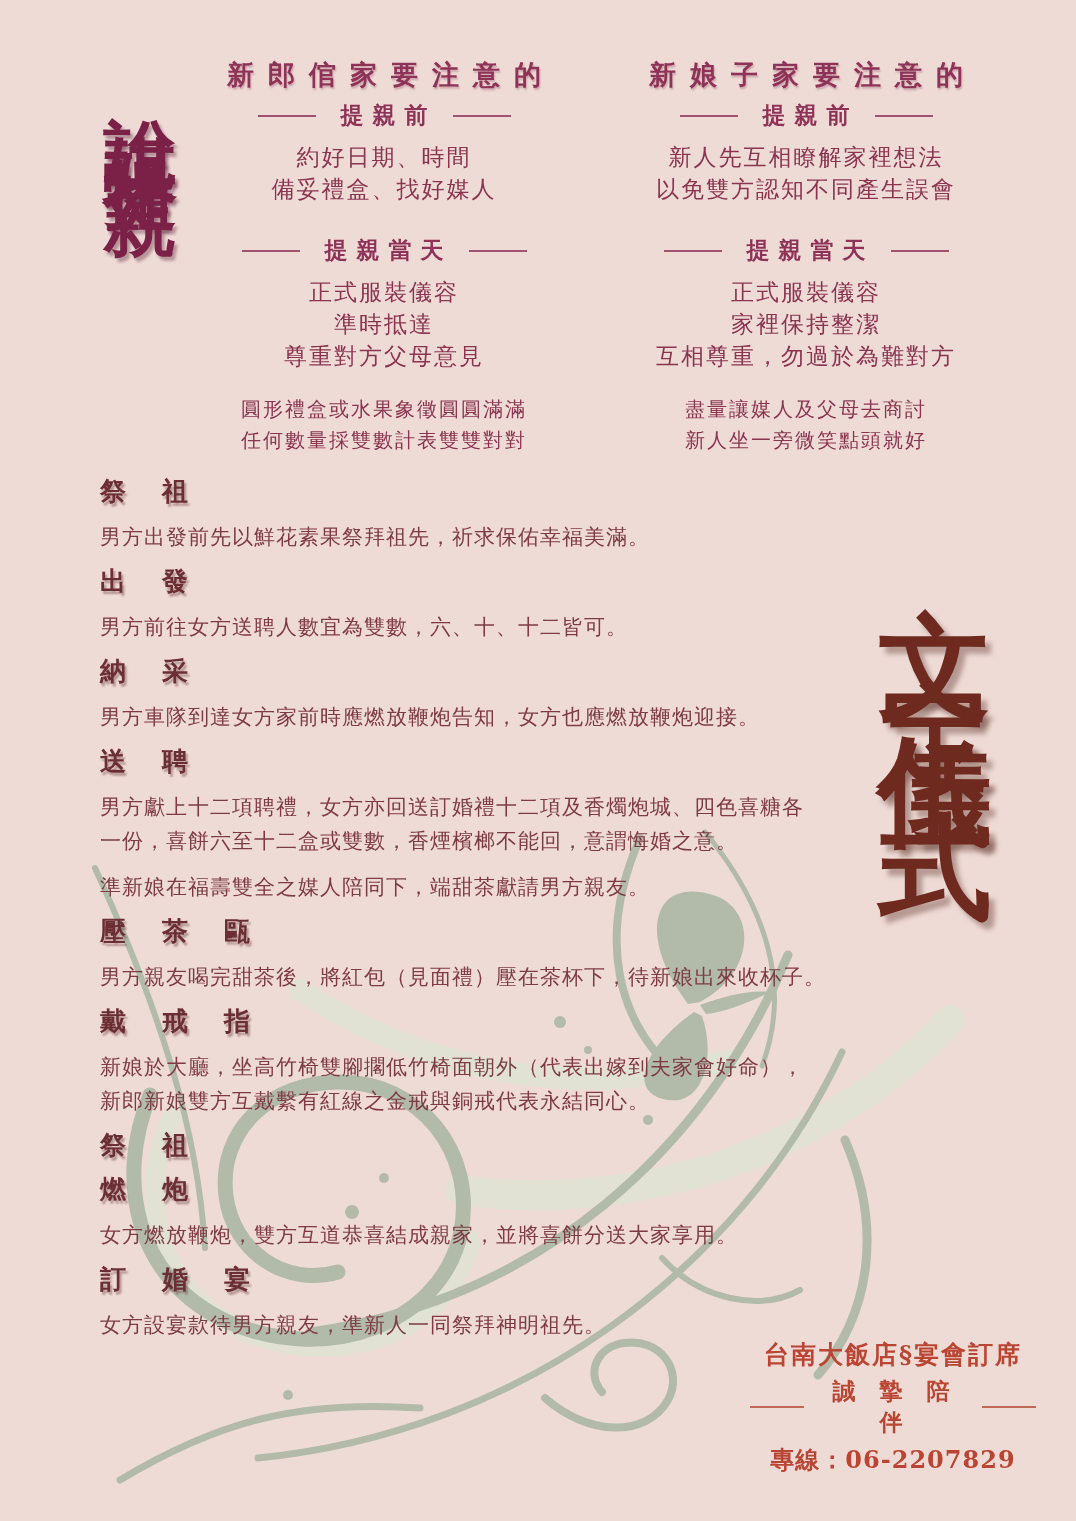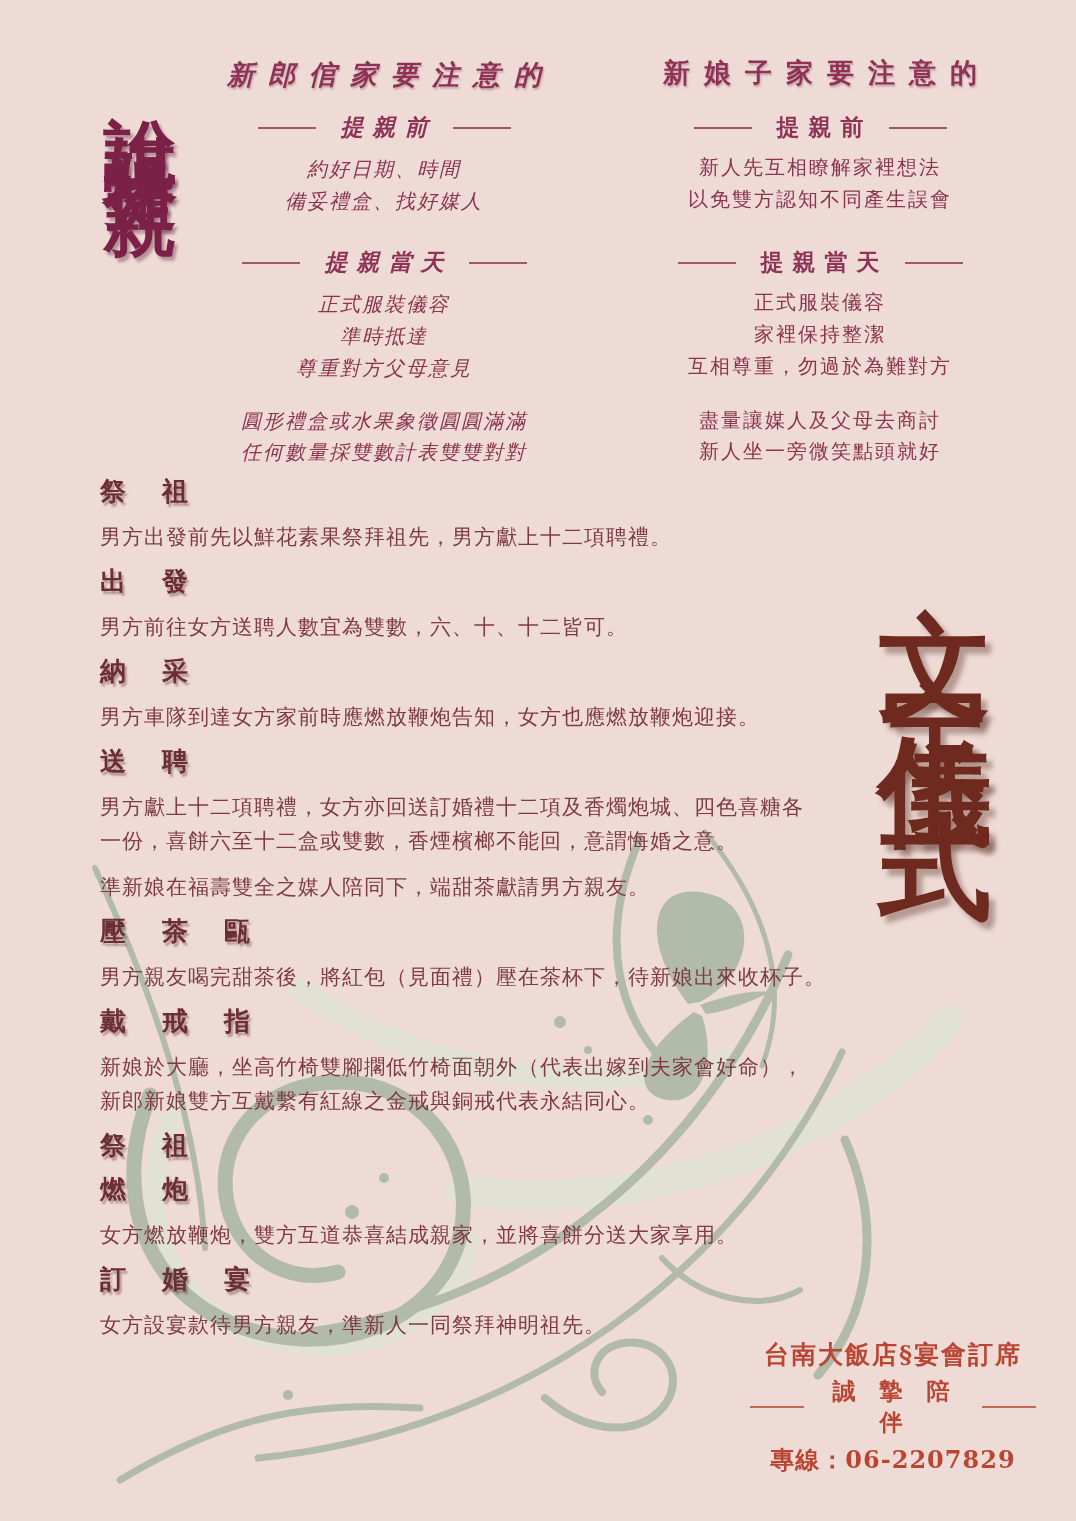--- a/index.html
+++ b/index.html
@@ -26,34 +26,34 @@
   }
   .vtitle-right{
     left:860px;top:512px;height:720px;
     font-size:114px;letter-spacing:68px;
     color:#6f2a20;
     text-shadow:6px 7px 5px rgba(100,60,50,.42);
   }
 
   
   .column{position:absolute;top:58px;z-index:2;text-align:center;}
-  .column.groom{left:183px;width:402px;font-style:italic;}
-  .column.bride{left:610px;width:420px;font-family:Liberation Mono, monospace;}
+  .column.groom{left:183px;width:402px;}
+  .column.bride{left:596px;width:420px;}
   .col-header{
     font-size:27px;font-weight:bold;
     letter-spacing:14px;padding-left:14px;
     color:#8e3357;line-height:34px;
     text-shadow:1px 2px 2px rgba(120,40,70,.3);
   }
-  .subsection{margin-top:20px;}
+  .subsection{margin-top:8px;}
   .subsection.second{margin-top:30px;}
   .sub-title-row{display:flex;align-items:center;justify-content:center;gap:16px;margin-bottom:10px;}
   .sub-dash{width:58px;height:2px;background:#a05472;}
   .sub-title{font-size:23px;font-weight:bold;letter-spacing:9px;padding-left:9px;color:#8e3357;}
-  .col-line{font-size:20px;line-height:32px;color:#8a3450;letter-spacing:2px;}
+  .col-line{font-size:23px;line-height:32px;color:#8a3450;letter-spacing:2px;}
   .col-footer{margin-top:22px;}
   .col-footer .col-line{font-size:20px;line-height:31px;}
 
   
   .rituals{position:absolute;left:100px;top:476px;width:742px;z-index:2;}
   .ritual{margin-bottom:12px;}
   .ritual-title{
     font-size:26px;font-weight:bold;letter-spacing:5px;
     color:#6b2e35;line-height:30px;margin-bottom:14px;
     text-shadow:2px 3px 2px rgba(90,40,40,.4);
@@ -160,21 +160,21 @@
     </div>
     <div class="col-footer">
       <div class="col-line">盡量讓媒人及父母去商討</div>
       <div class="col-line">新人坐一旁微笑點頭就好</div>
     </div>
   </div>
 
   <div class="rituals">
     <div class="ritual">
       <div class="ritual-title">祭　祖</div>
-      <div class="ritual-body">男方出發前先以鮮花素果祭拜祖先，男方獻上十二項聘禮。</div>
+      <div class="ritual-body">男方出發前先以鮮花素果祭拜祖先，祈求保佑幸福美滿。</div>
     </div>
     <div class="ritual">
       <div class="ritual-title">出　發</div>
       <div class="ritual-body">男方前往女方送聘人數宜為雙數，六、十、十二皆可。</div>
     </div>
     <div class="ritual">
       <div class="ritual-title">納　采</div>
       <div class="ritual-body">男方車隊到達女方家前時應燃放鞭炮告知，女方也應燃放鞭炮迎接。</div>
     </div>
     <div class="ritual">

